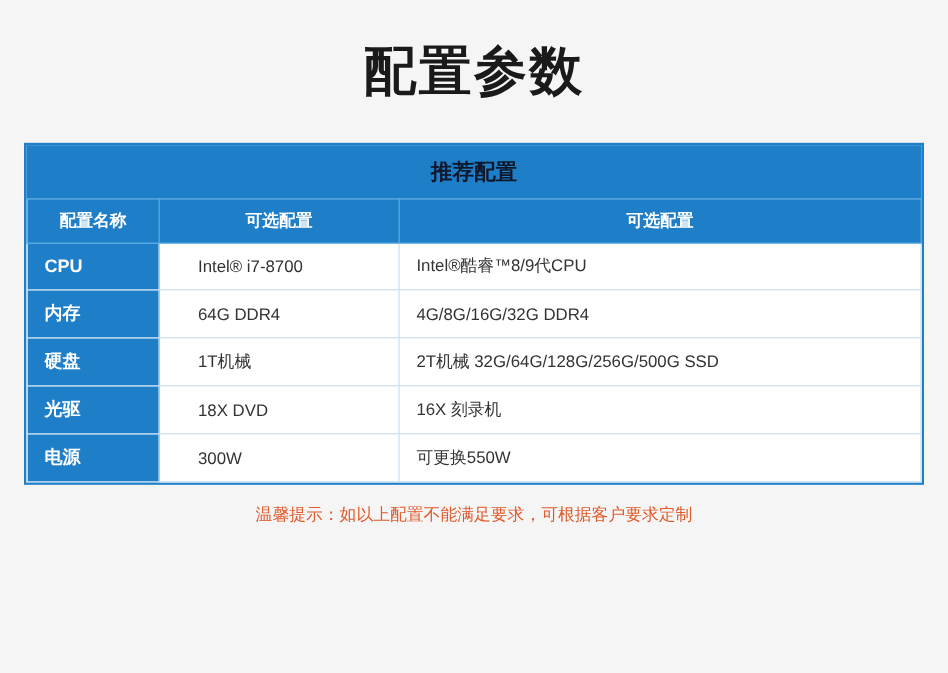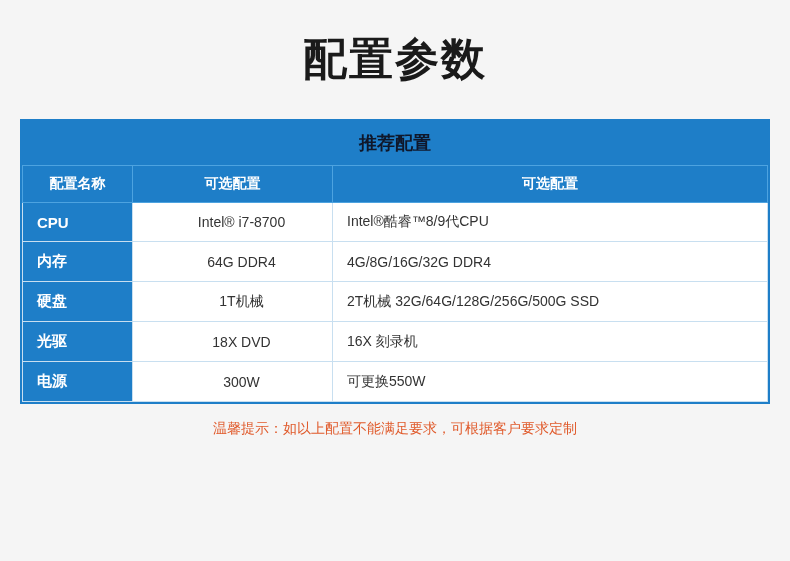--- a/index.html
+++ b/index.html
@@ -77,21 +77,21 @@
     tbody td.row-header {
       background-color: #1e7ec8;
       color: #ffffff;
       font-weight: bold;
       font-size: 15px;
       width: 110px;
     }
 
     tbody td.basic-config {
       width: 200px;
-      text-align: center;
+      text-align: left;
       padding-left: 32px;
     }
 
     tbody td.optional-config {
       text-align: left;
       margin-left: 48px;
     }
 
     .warm-tip {
       margin-top: 16px;

